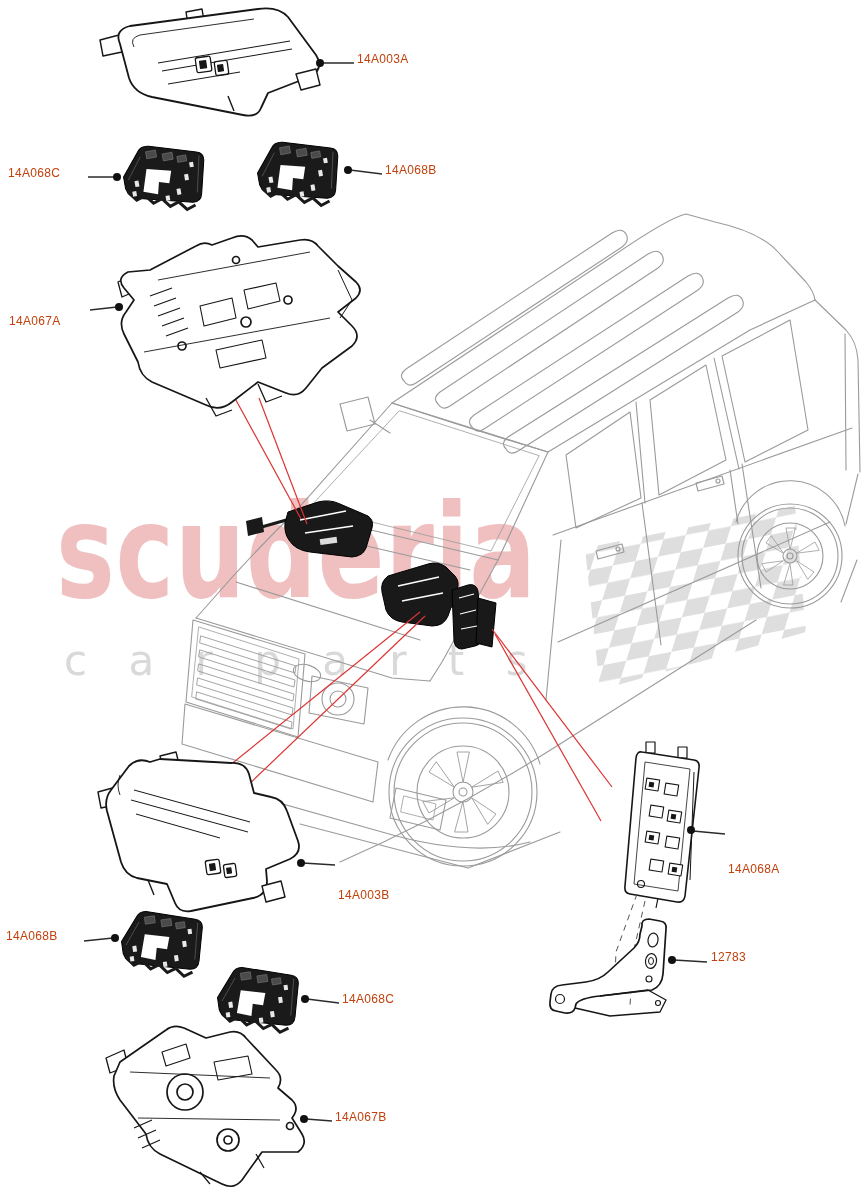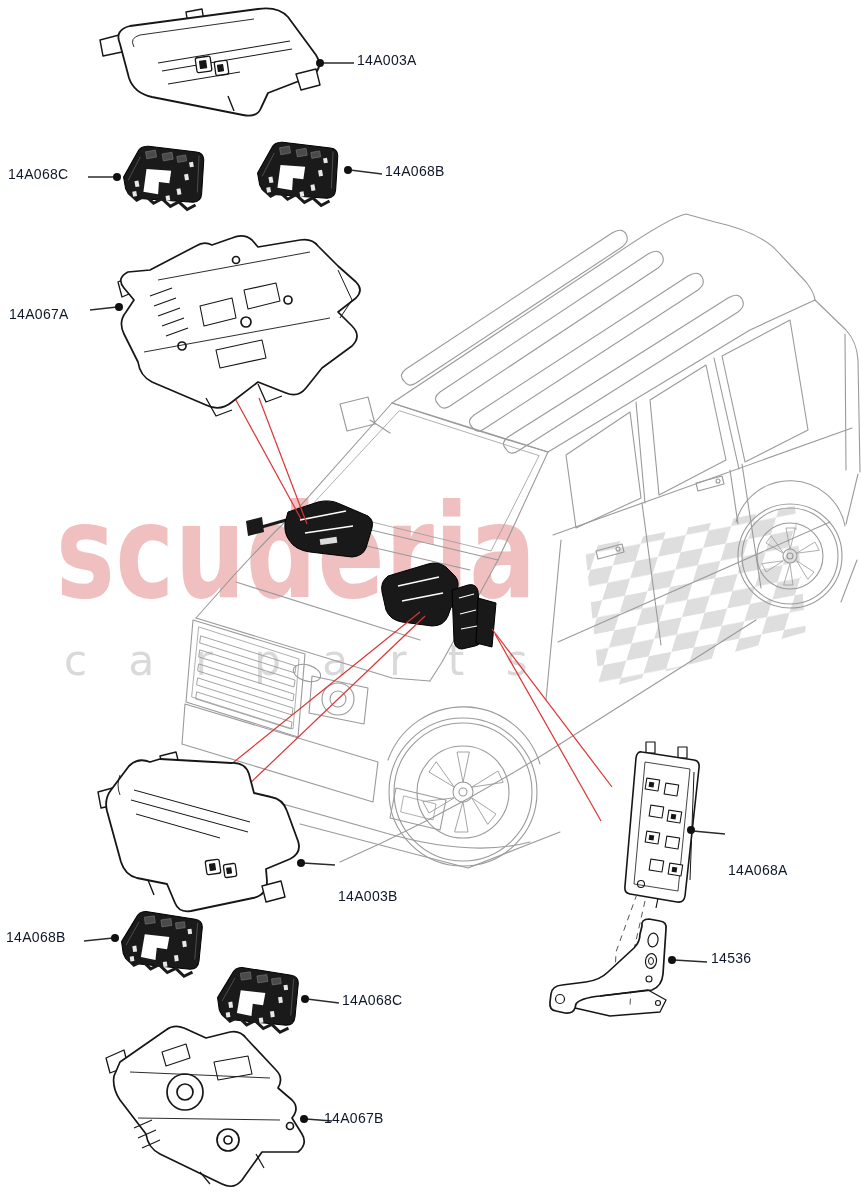--- a/index.html
+++ b/index.html
@@ -4,21 +4,21 @@
 <style>
   html,body{margin:0;padding:0;background:#fff;}
   #stage{position:relative;width:861px;height:1200px;background:#ffffff;overflow:hidden;
          font-family:"Liberation Sans",sans-serif;}
   .wm1{position:absolute;left:56px;top:496px;font-family:"DejaVu Sans",sans-serif;
        font-weight:bold;font-size:130px;line-height:112px;color:#f0bfbf;
        letter-spacing:1px;transform:scaleX(.76);transform-origin:left top;white-space:nowrap;}
   .wm2{position:absolute;left:64px;top:636px;font-family:"DejaVu Sans",sans-serif;
        font-size:42px;color:#d9d9d9;letter-spacing:14px;white-space:nowrap;}
   svg#art{position:absolute;left:0;top:0;}
-  .callout{position:absolute;color:#0f172a;font-size:14px;letter-spacing:.3px;
+  .callout{position:absolute;color:#c2410c;font-size:12px;letter-spacing:.3px;
            white-space:nowrap;cursor:pointer;}
 </style>
 </head>
 <body>
 
 <div id="stage">
 
   <div class="wm1">scuderia</div>
   <div class="wm2">c a r  p a r t s</div>
 
@@ -300,21 +300,21 @@
       <path d="M693,831 L725,834"></path>
         <circle cx="691" cy="830" r="4" stroke="none"></circle>
       <path d="M674,960 L707,962"></path>
         <circle cx="672" cy="960" r="4" stroke="none"></circle>
     </g>
   </svg>
 
   <div class="callout" style="left:357px;top:52px">14A003A</div>
   <div class="callout" style="left:8px;top:166px">14A068C</div>
   <div class="callout" style="left:385px;top:163px">14A068B</div>
-  <div class="callout" style="left:9px;top:306px">14A067A</div>
+  <div class="callout" style="left:9px;top:314px">14A067A</div>
   <div class="callout" style="left:338px;top:888px">14A003B</div>
   <div class="callout" style="left:6px;top:929px">14A068B</div>
   <div class="callout" style="left:342px;top:992px">14A068C</div>
-  <div class="callout" style="left:324px;top:1110px">14A067B</div>
+  <div class="callout" style="left:335px;top:1110px">14A067B</div>
   <div class="callout" style="left:728px;top:862px">14A068A</div>
-  <div class="callout" style="left:711px;top:950px">14536</div>
+  <div class="callout" style="left:711px;top:950px">12783</div>
 
 </div>
 
 </body></html>

